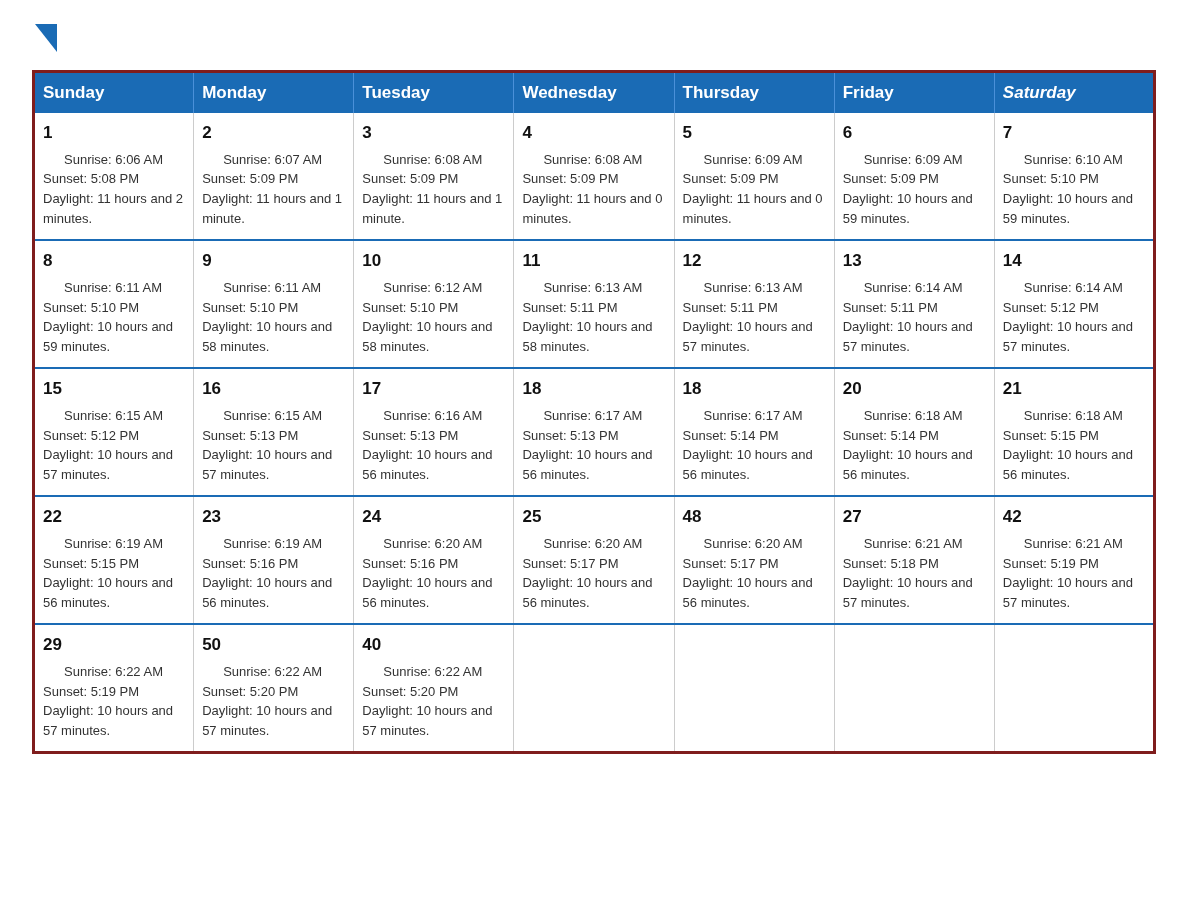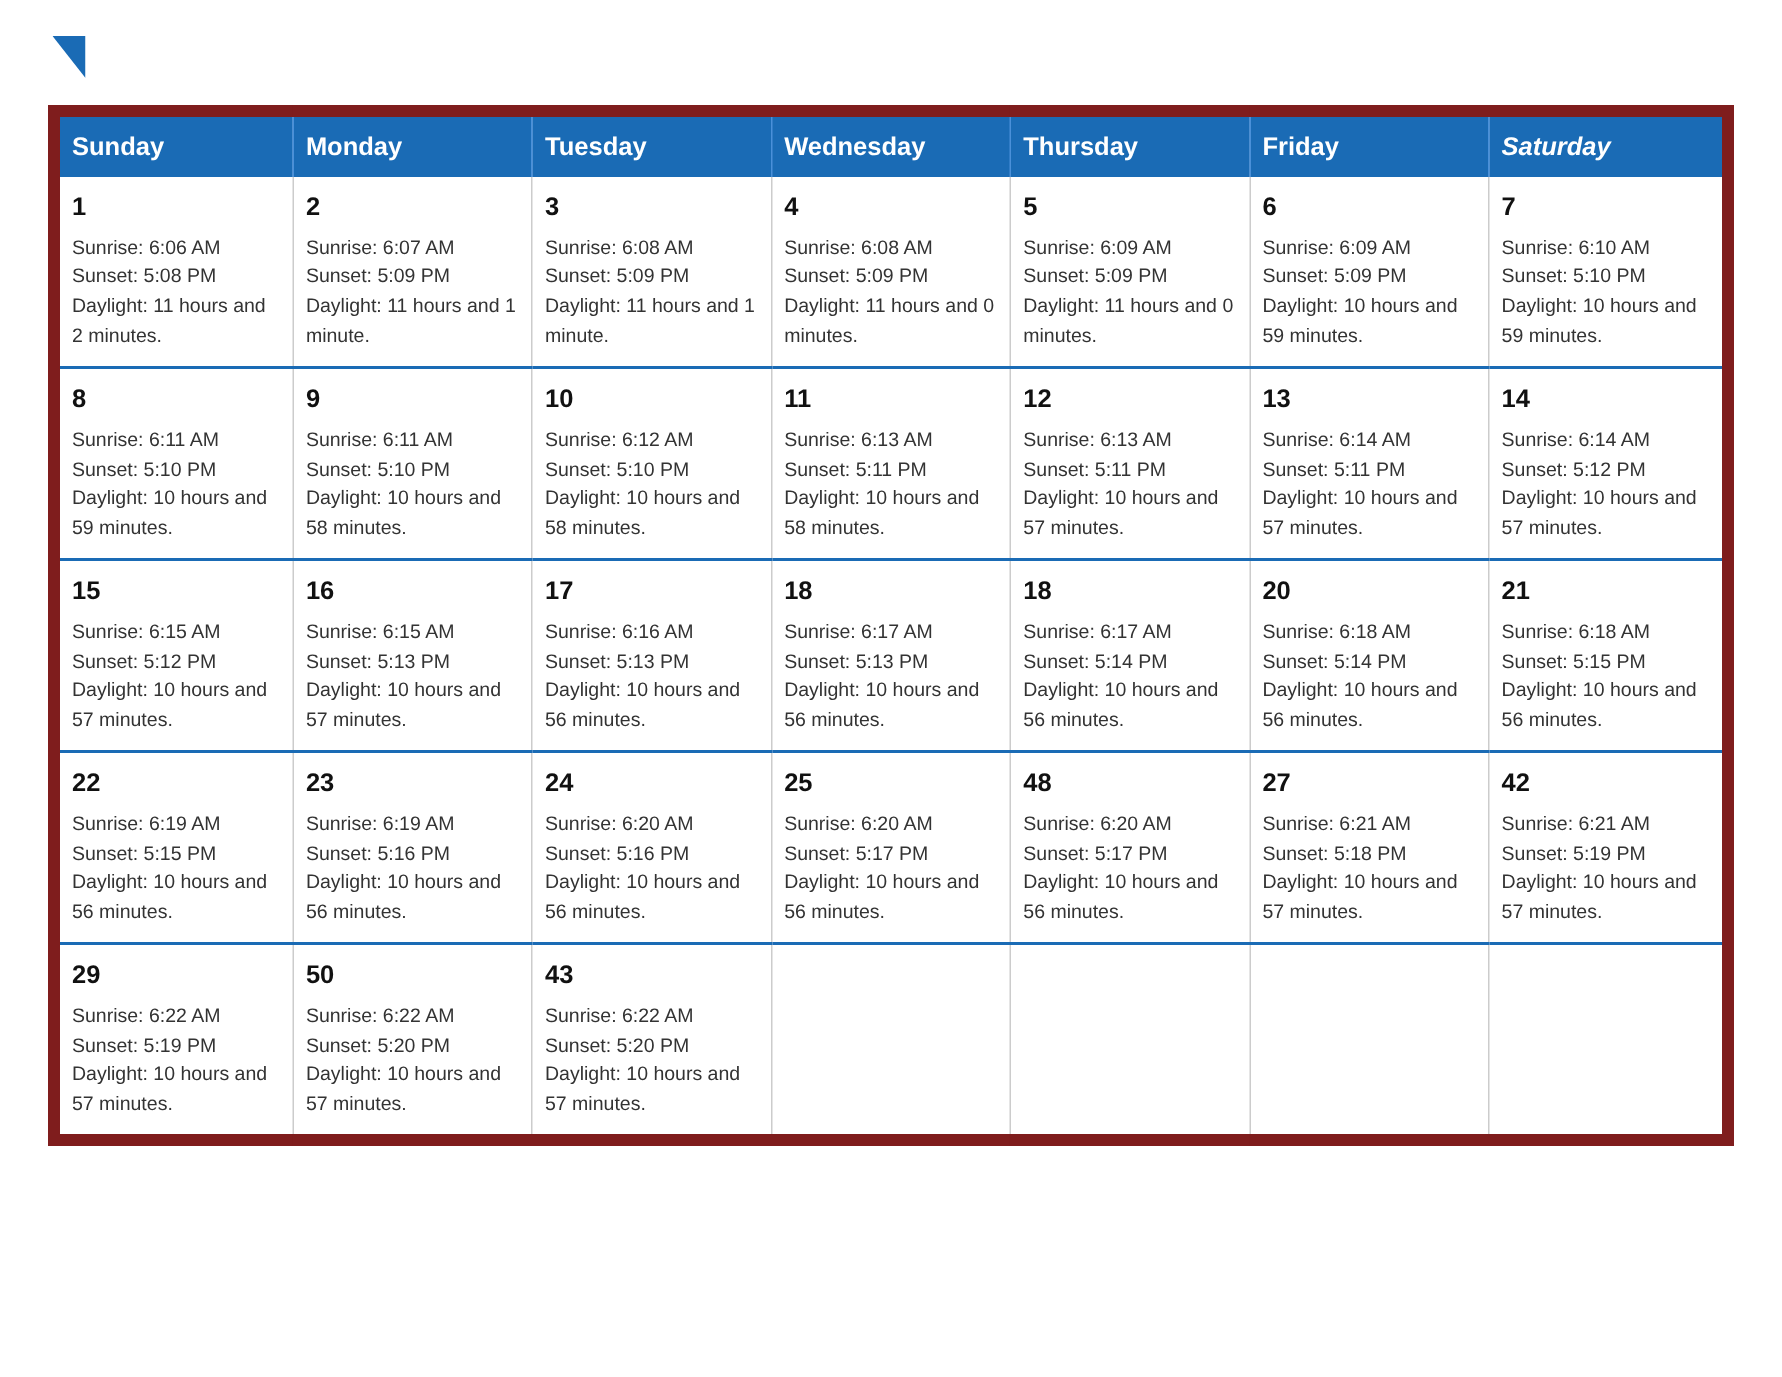--- a/index.html
+++ b/index.html
@@ -26,21 +26,21 @@
       line-height: 1.1;
     }
     .location {
       font-size: 22px;
       color: #555;
       margin-top: 4px;
     }
     .calendar {
       width: 100%;
       border-collapse: collapse;
-      border: 8px solid #7f1d1d;
+      border: 3px solid #7f1d1d;
     }
     .calendar thead tr th {
       background-color: #1a6bb5;
       color: #fff;
       font-size: 17px;
       font-weight: bold;
       padding: 10px 8px;
       text-align: left;
       border-right: 1px solid #4a90d9;
     }
@@ -69,20 +69,21 @@
       font-size: 17px;
       font-weight: bold;
       color: #111;
       display: block;
       margin-bottom: 4px;
     }
     .day-info {
       font-size: 13px;
       color: #333;
       line-height: 1.5;
+      margin-left: 21px;
     }
     .empty-cell {
       background: #fff;
     }
     .logo-wrapper {
       display: flex;
       flex-direction: column;
     }
     .logo-line1 {
       display: flex;
@@ -165,20 +166,20 @@
         <td><span class="day-number">23</span><span class="day-info">Sunrise: 6:19 AM<br>Sunset: 5:16 PM<br>Daylight: 10 hours and 56 minutes.</span></td>
         <td><span class="day-number">24</span><span class="day-info">Sunrise: 6:20 AM<br>Sunset: 5:16 PM<br>Daylight: 10 hours and 56 minutes.</span></td>
         <td><span class="day-number">25</span><span class="day-info">Sunrise: 6:20 AM<br>Sunset: 5:17 PM<br>Daylight: 10 hours and 56 minutes.</span></td>
         <td><span class="day-number">48</span><span class="day-info">Sunrise: 6:20 AM<br>Sunset: 5:17 PM<br>Daylight: 10 hours and 56 minutes.</span></td>
         <td><span class="day-number">27</span><span class="day-info">Sunrise: 6:21 AM<br>Sunset: 5:18 PM<br>Daylight: 10 hours and 57 minutes.</span></td>
         <td><span class="day-number">42</span><span class="day-info">Sunrise: 6:21 AM<br>Sunset: 5:19 PM<br>Daylight: 10 hours and 57 minutes.</span></td>
       </tr>
       <tr>
         <td><span class="day-number">29</span><span class="day-info">Sunrise: 6:22 AM<br>Sunset: 5:19 PM<br>Daylight: 10 hours and 57 minutes.</span></td>
         <td><span class="day-number">50</span><span class="day-info">Sunrise: 6:22 AM<br>Sunset: 5:20 PM<br>Daylight: 10 hours and 57 minutes.</span></td>
-        <td><span class="day-number">43</span><span class="day-info">Sunrise: 6:22 AM<br>Sunset: 5:20 PM<br>Daylight: 10 hours and 57 minutes.</span></td>
+        <td><span class="day-number">40</span><span class="day-info">Sunrise: 6:22 AM<br>Sunset: 5:20 PM<br>Daylight: 10 hours and 57 minutes.</span></td>
         <td class="empty-cell"></td>
         <td class="empty-cell"></td>
         <td class="empty-cell"></td>
         <td class="empty-cell"></td>
       </tr>
     </tbody>
 </table>
 
 </body></html>

